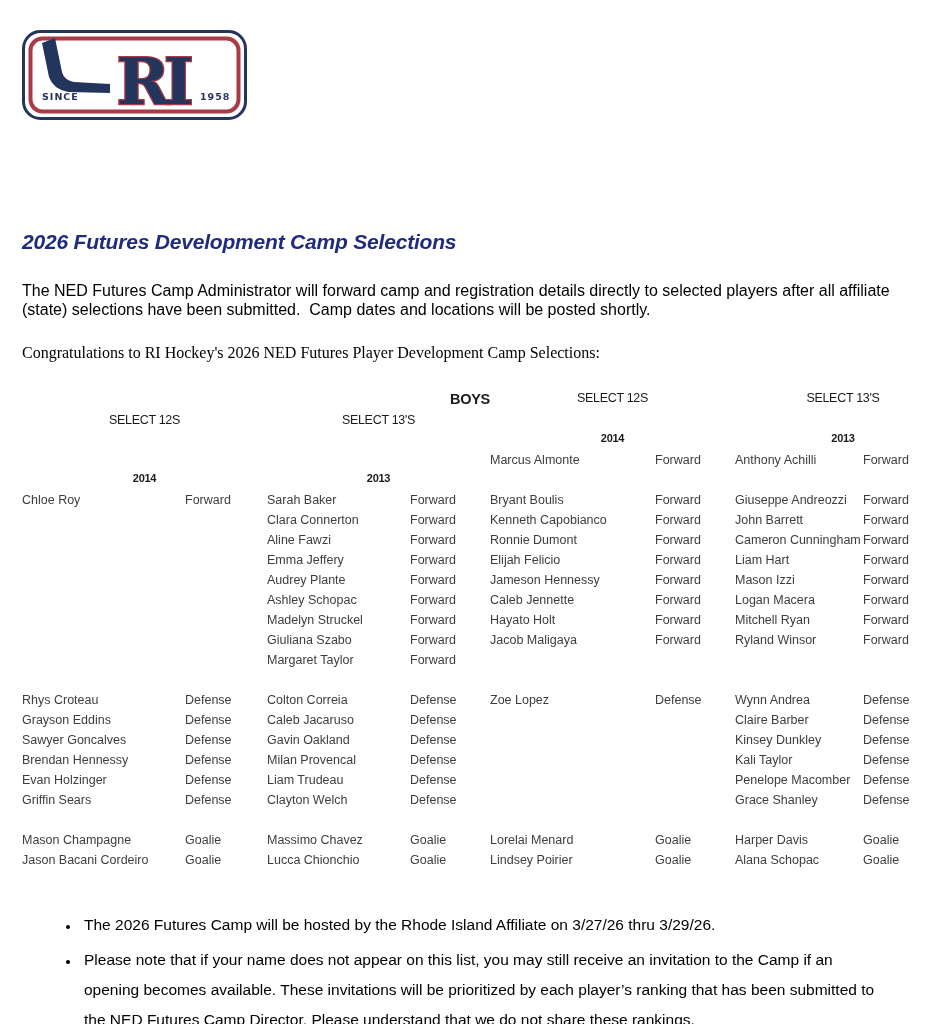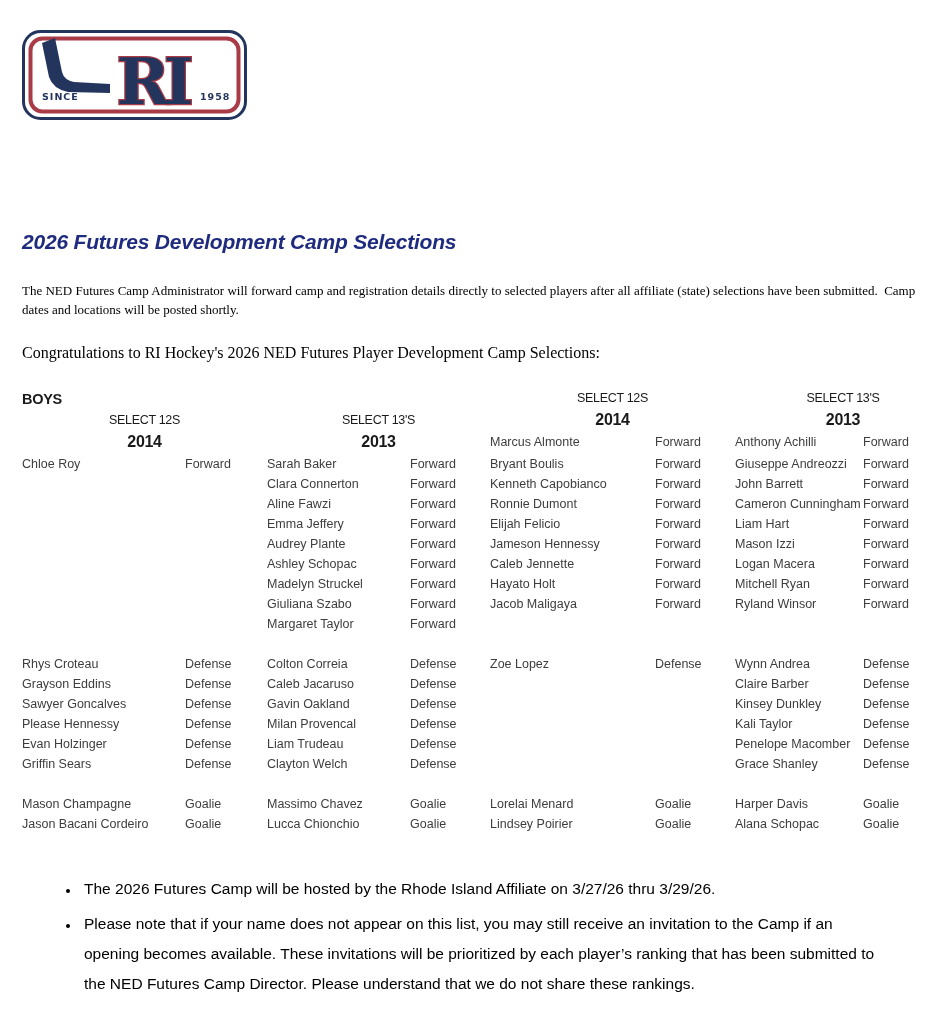--- a/index.html
+++ b/index.html
@@ -33,42 +33,42 @@
     font-family:"DejaVu Serif",serif;color:var(--brand-navy);
     font-size:31px;letter-spacing:0.5px;white-space:nowrap;
   }
   
   .page-title{
     margin:110px 0 0 22px;color:var(--title-blue);
     font-size:21px;font-weight:bold;letter-spacing:-0.2px;font-style:italic;
   }
   .intro{
     margin:27px 0 0 22px;width:905px;
-    font-family:Liberation Serif, serif;font-size:13px;line-height:19px;
+    font-family:Liberation Sans, sans-serif;font-size:16px;line-height:19px;
     color:var(--body-black);white-space:pre-wrap;
   }
   .congrats{
     margin:24px 0 0 22px;width:905px;
     font-family:"Liberation Serif",serif;font-size:16px;line-height:19px;
     color:var(--body-black);
   }
   
   .roster{
     display:grid;
     grid-template-columns:163px 82px 143px 80px 165px 80px 128px 88px;
     margin:26px 0 0 22px;width:929px;
     font-size:12.5px;color:var(--table-text);
   }
   .roster .cell{height:20px;line-height:20px;white-space:nowrap;overflow:visible;}
-  .roster .hgroup{height:22px;line-height:22px;text-align:left;font-weight:bold;
+  .roster .hgroup{height:22px;line-height:22px;text-align:right;font-weight:bold;
     font-size:14.5px;color:var(--header-black);letter-spacing:-0.3px;}
   .roster .hselect{height:21px;line-height:21px;text-align:center;font-weight:normal;
     font-size:12.5px;color:var(--header-black);letter-spacing:-0.3px;}
   .roster .hyear{height:22px;line-height:20px;text-align:center;font-weight:bold;
-    font-size:16px;color:var(--header-black);letter-spacing:-0.3px;}
+    font-size:11px;color:var(--header-black);letter-spacing:-0.3px;margin-top:18px;}
   .roster .spacer{height:20px;}
   
   .notes{
     margin:40px 0 0 62px;width:825px;list-style:disc outside;
     padding-left:18px;font-size:15.5px;line-height:30px;color:var(--body-black);
   }
   .notes li{margin-bottom:5px;padding-left:4px;}
   .notes li::marker{font-size:12px;}
 </style>
 </head>
@@ -193,21 +193,21 @@
       <div class="cell name">Claire Barber</div>
       <div class="cell pos">Defense</div>
       <div class="cell name">Sawyer Goncalves</div>
       <div class="cell pos">Defense</div>
       <div class="cell name">Gavin Oakland</div>
       <div class="cell pos">Defense</div>
       <div class="cell name"></div>
       <div class="cell pos"></div>
       <div class="cell name">Kinsey Dunkley</div>
       <div class="cell pos">Defense</div>
-      <div class="cell name">Please Hennessy</div>
+      <div class="cell name">Brendan Hennessy</div>
       <div class="cell pos">Defense</div>
       <div class="cell name">Milan Provencal</div>
       <div class="cell pos">Defense</div>
       <div class="cell name"></div>
       <div class="cell pos"></div>
       <div class="cell name">Kali Taylor</div>
       <div class="cell pos">Defense</div>
       <div class="cell name">Evan Holzinger</div>
       <div class="cell pos">Defense</div>
       <div class="cell name">Liam Trudeau</div>

